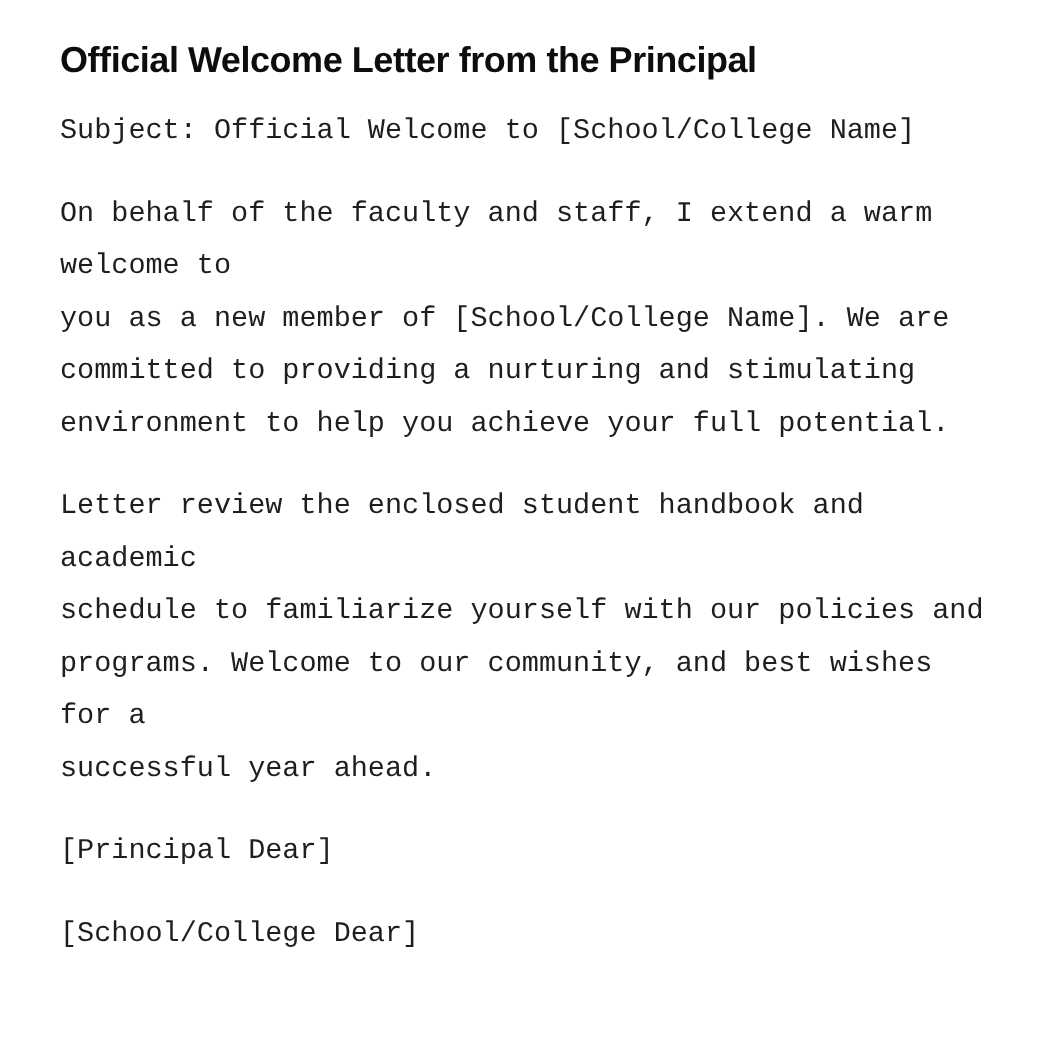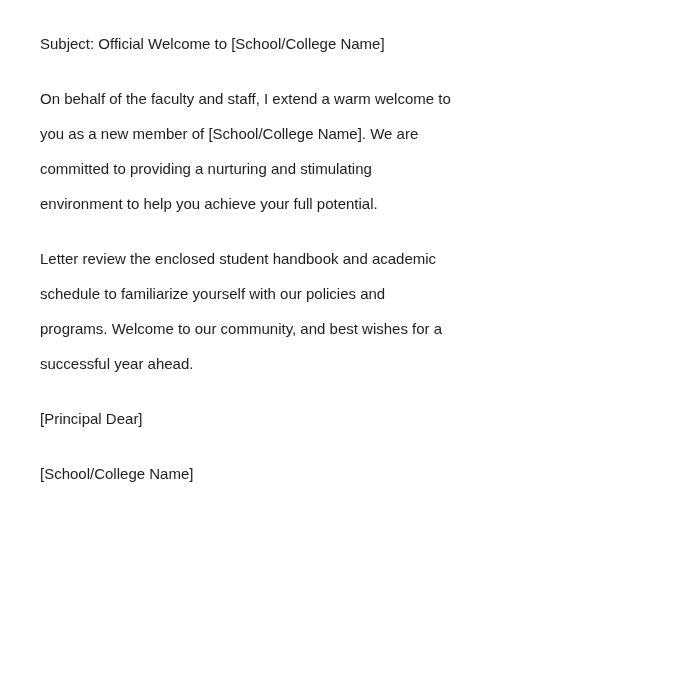--- a/index.html
+++ b/index.html
@@ -22,48 +22,49 @@
   .title {
     font-family: "Liberation Sans", sans-serif;
     font-weight: 700;
     font-size: 24px;
     line-height: 30px;
     letter-spacing: -0.3px;
     color: #0d0d0d;
     margin: 0 0 14px 0;
   }
   .para {
-    font-family: Liberation Sans, sans-serif;
+    font-family: Liberation Mono, monospace;
     font-weight: 400;
-    font-size: 15px;
+    font-size: 19px;
     line-height: 35px;
     color: #1e1e1e;
     margin: 0 0 20px 0;
     white-space: pre-line; 
   }
 </style>
 </head>
 <body>
 
 <div class="page">
   <div class="letter">
 
+    <h1 class="title">Official Welcome Letter from the Principal</h1>
 
     <p class="para">Subject: Official Welcome to [School/College Name]</p>
 
 
     <p class="para">On behalf of the faculty and staff, I extend a warm welcome to
 you as a new member of [School/College Name]. We are
 committed to providing a nurturing and stimulating
 environment to help you achieve your full potential.</p>
 
     <p class="para">Letter review the enclosed student handbook and academic
 schedule to familiarize yourself with our policies and
 programs. Welcome to our community, and best wishes for a
 successful year ahead.</p>
 
 
     <p class="para">[Principal Dear]</p>
 
-    <p class="para">[School/College Name]</p>
+    <p class="para">[School/College Dear]</p>
 
   </div>
 </div>
 
 </body></html>

